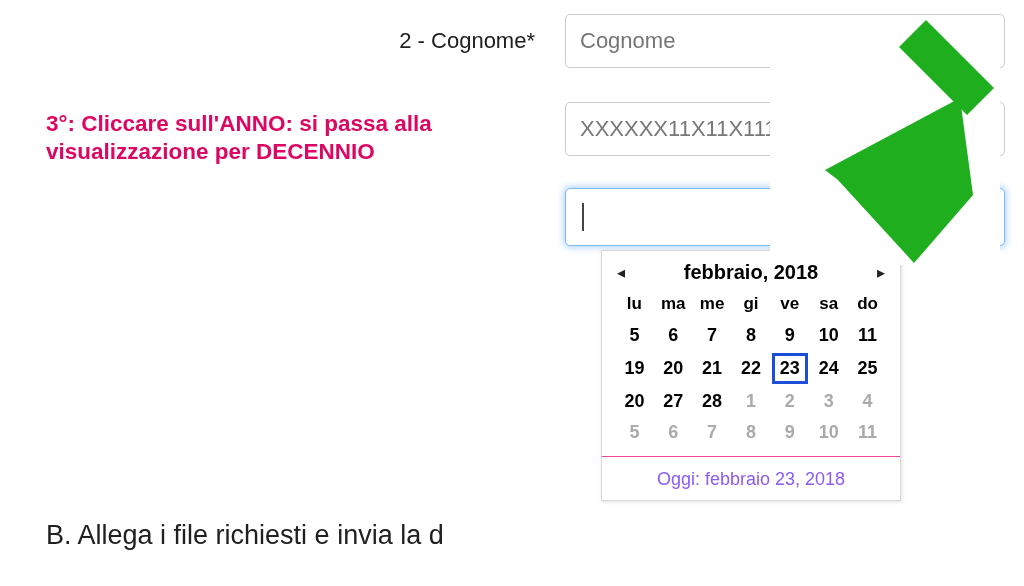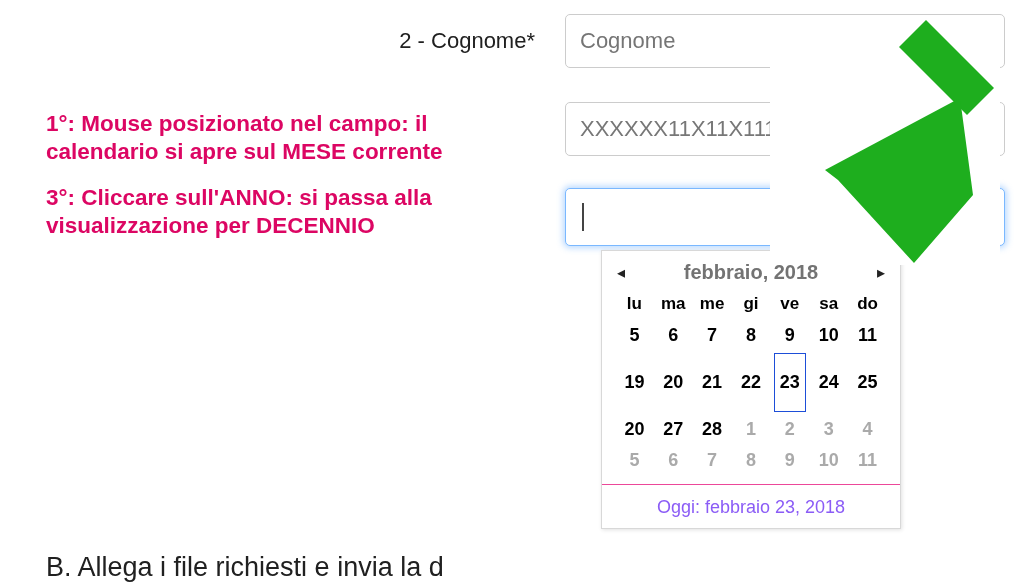--- a/index.html
+++ b/index.html
@@ -63,21 +63,21 @@
       color: #dc0663;
       font-weight: bold;
       font-size: 22.5px;
       line-height: 28px;
     }
     .instructions p { margin-bottom: 18px; }
     .green-text { color: #1ab617; }
 
     .bottom-heading {
       position: absolute;
-      top: 552px;
+      top: 520px;
       left: 46px;
       font-size: 27px;
       color: #202020;
       font-weight: normal;
     }
 
     .calendar {
       position: absolute;
       top: 250px;
       left: 601px;
@@ -94,21 +94,21 @@
       padding: 10px 12px 6px 12px;
     }
     .cal-arrow {
       font-size: 16px;
       color: #222;
       cursor: pointer;
       width: 14px;
       text-align: center;
     }
     .cal-title {
-      color: #737373;
+      color: #000000;
       font-weight: bold;
       font-size: 20px;
       cursor: pointer;
     }
     .cal-grid {
       width: 272px;
       margin: 0 auto 8px auto;
       border-collapse: collapse;
     }
     .cal-grid th {
@@ -127,22 +127,22 @@
       padding: 5px 4px;
       cursor: pointer;
       width: 38px;
     }
     .cal-grid td.out { color: #aaa; font-weight: bold; }
     .cal-grid td.today {
       padding: 2px 0;
     }
     .cal-grid td.today span {
       display: inline-block;
-      border: 1px solid #1d4ed8;
-      padding: 18px 5px;
+      border: 3px solid #1d4ed8;
+      padding: 2px 5px;
     }
     .cal-foot {
       border-top: 1px solid #ec4899;
       padding: 12px 0 10px 0;
       font-size: 18px;
       text-align: center;
       color: #8b5cf6;
     }
 
     .arrow-overlay {
@@ -166,21 +166,20 @@
     <div class="form-label"></div>
     <input class="form-input" type="text" value="XXXXXX11X11X111X" style="">
   </div>
   <div class="form-row row3">
     <div class="form-label"></div>
     <div class="form-input active"><span class="cursor-line"></span></div>
   </div>
 </div>
 
 <div class="instructions">
-  <p>1°: Mouse posizionato nel campo: il calendario si apre sul MESE corrente</p>
   <p>3°: Cliccare sull'ANNO: si passa alla visualizzazione per DECENNIO</p>
 </div>
 
 <div class="calendar">
   <div class="cal-head">
     <span class="cal-arrow">◂</span>
     <span class="cal-title">febbraio, 2018</span>
     <span class="cal-arrow">▸</span>
   </div>
   <table class="cal-grid">

